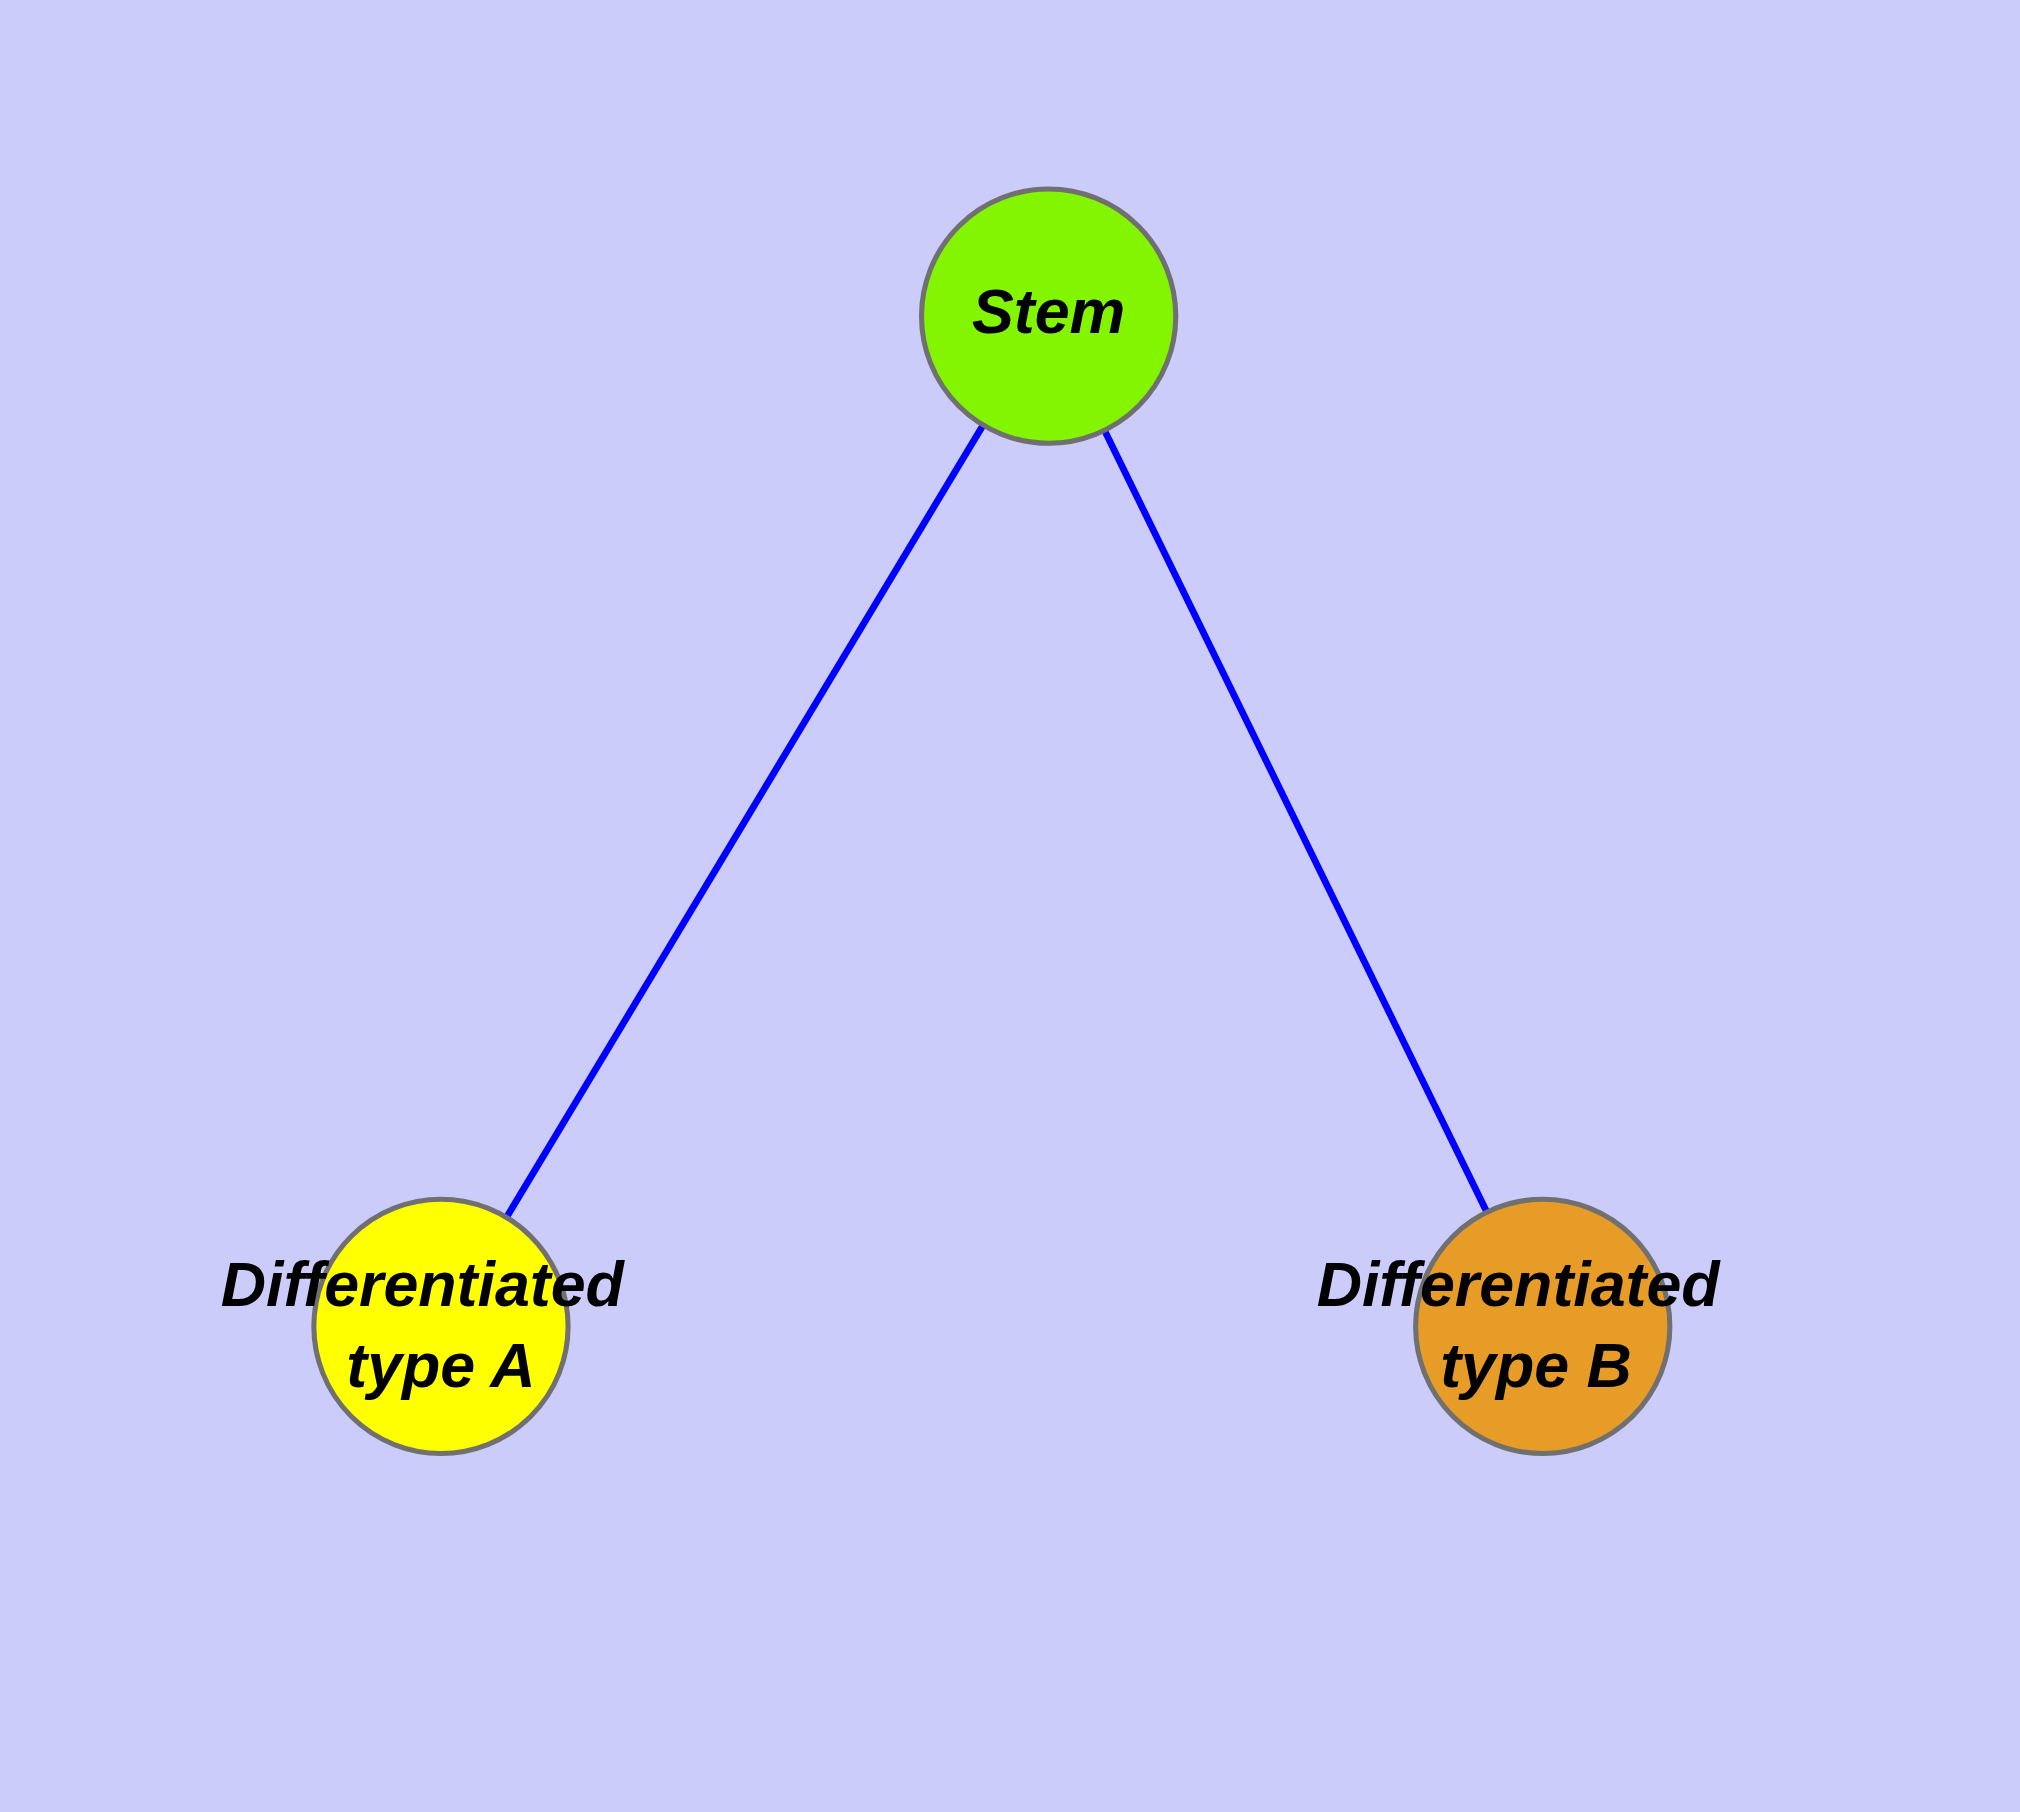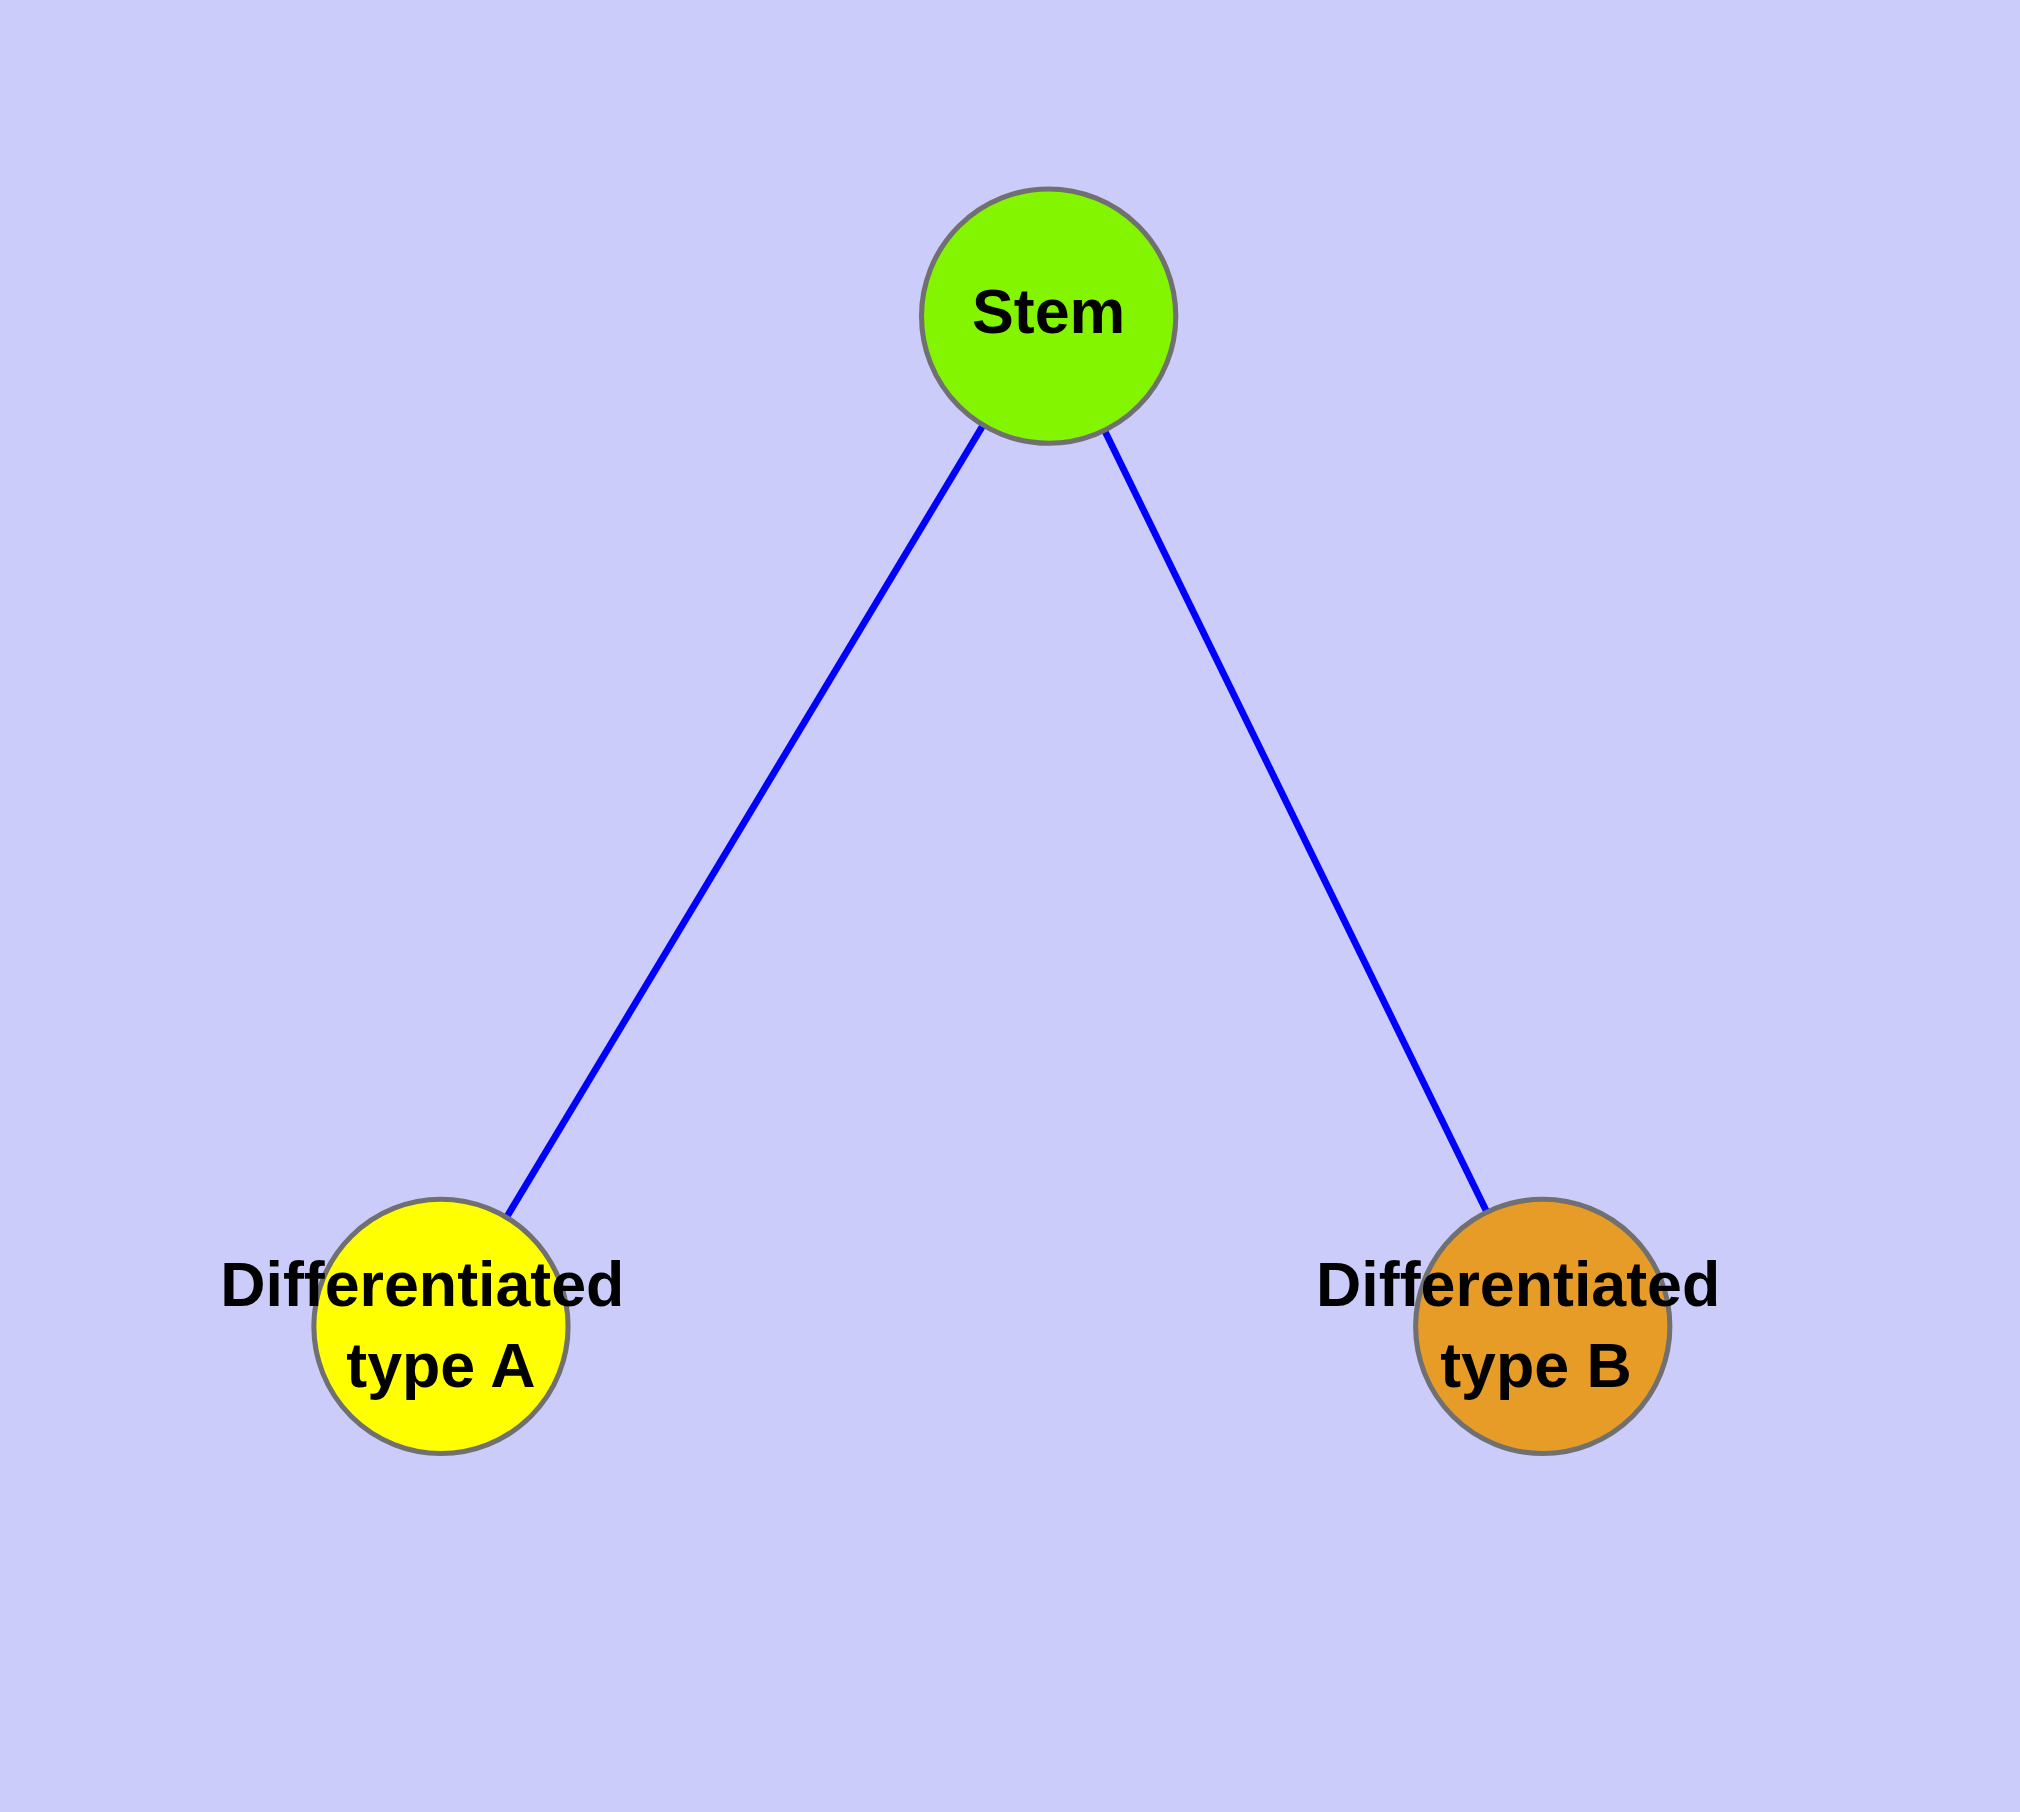--- a/index.html
+++ b/index.html
@@ -41,21 +41,21 @@
     text-anchor: middle;
     dominant-baseline: middle;
   }
   .node-label-2line {
     font-size: 74px;
   }
 </style>
 </head>
 <body>
 
-<div id="canvas" style="width: 2021px; height: 1812px; background: rgb(204, 204, 250);">
+<div id="canvas" style="width: 2021px; height: 1812px; background: rgb(204, 204, 250); font-style: italic;">
   <svg id="graph-svg" viewBox="0 0 2384 2138" style="width: 2021px; height: 1812px;">
 
     <rect x="0" y="0" width="2384" height="2138" fill="#ccccfa"></rect>
 
     <g>
       <line class="edge-line" x1="1237" y1="373" x2="520" y2="1565" stroke="#0000ff" stroke-width="8"></line>
       <line class="edge-line" x1="1237" y1="373" x2="1820" y2="1565" stroke="#0000ff" stroke-width="8"></line>
     </g>
 
     <g>

